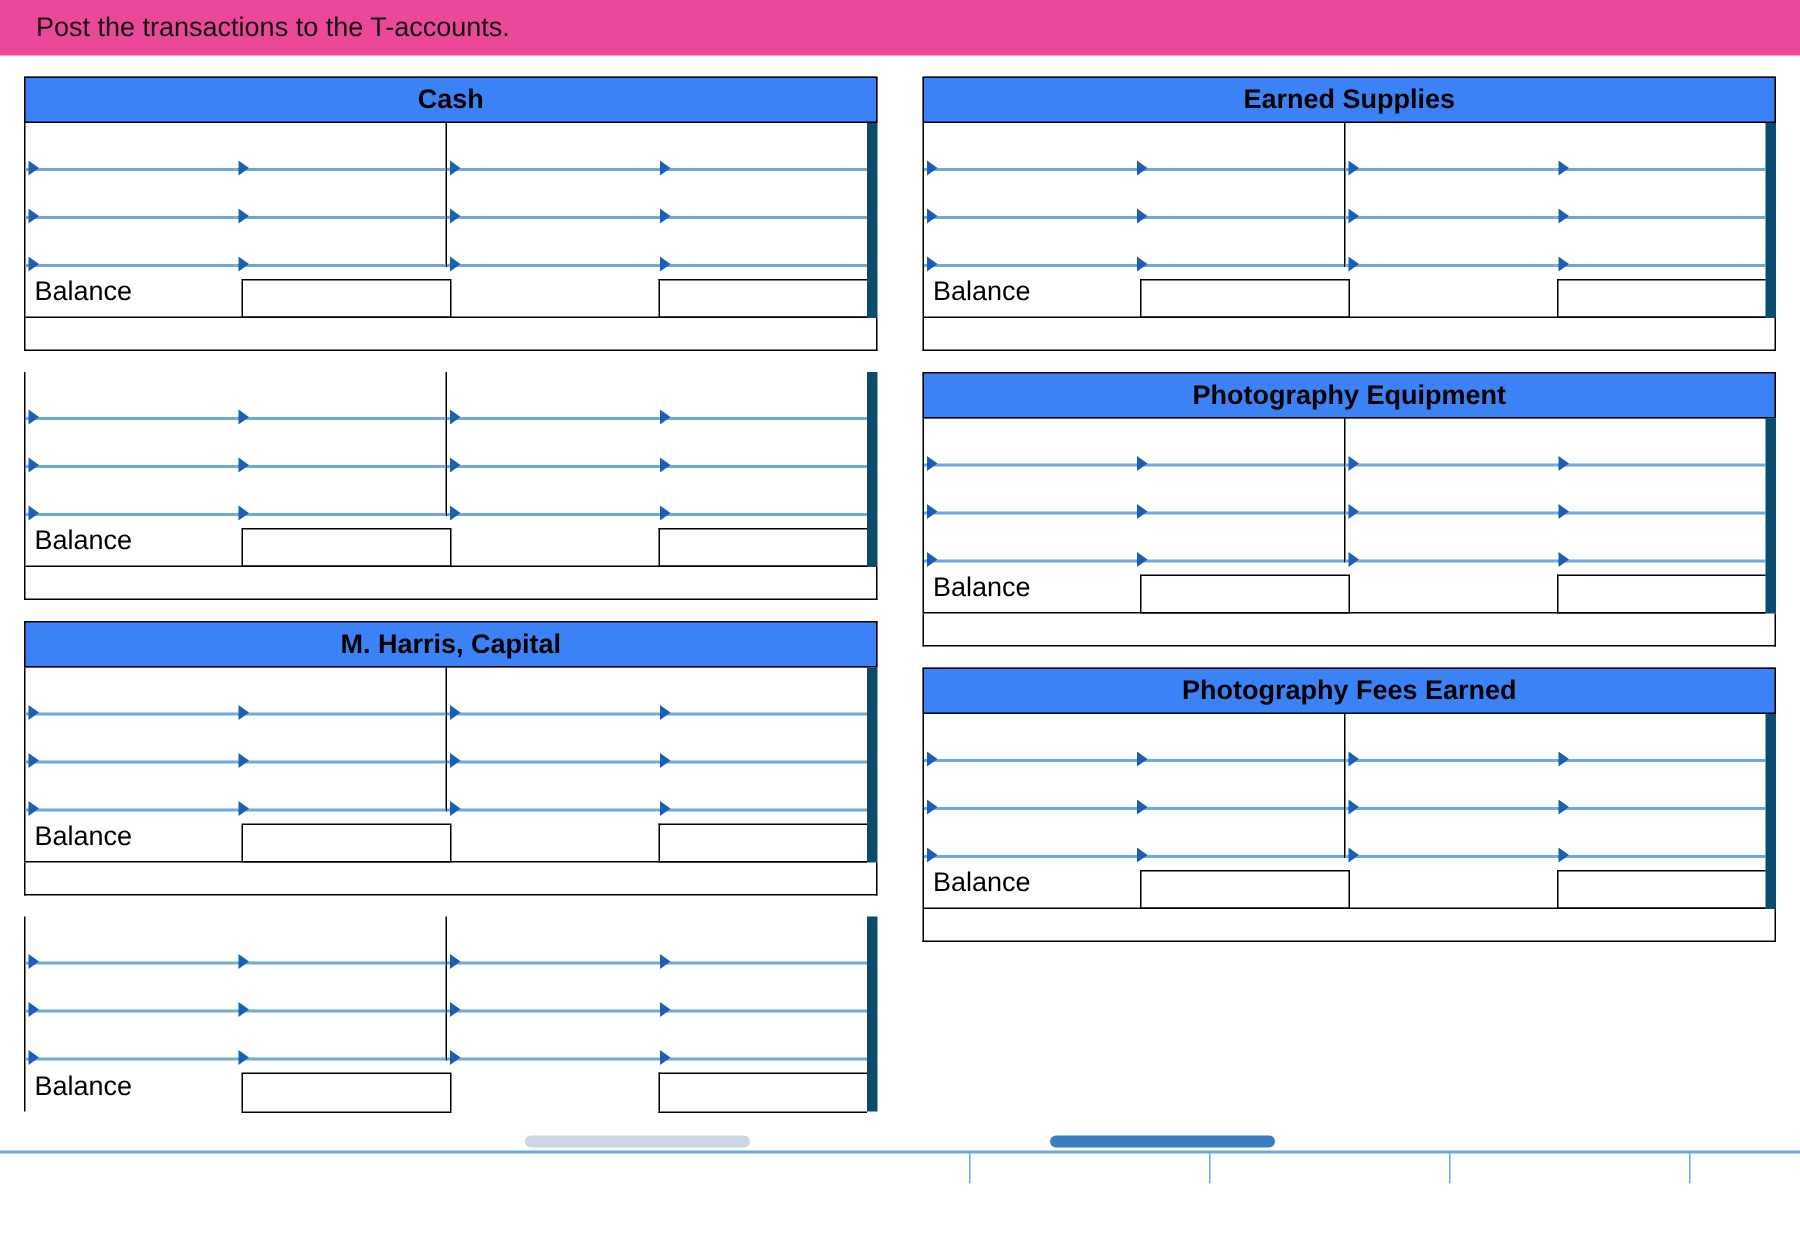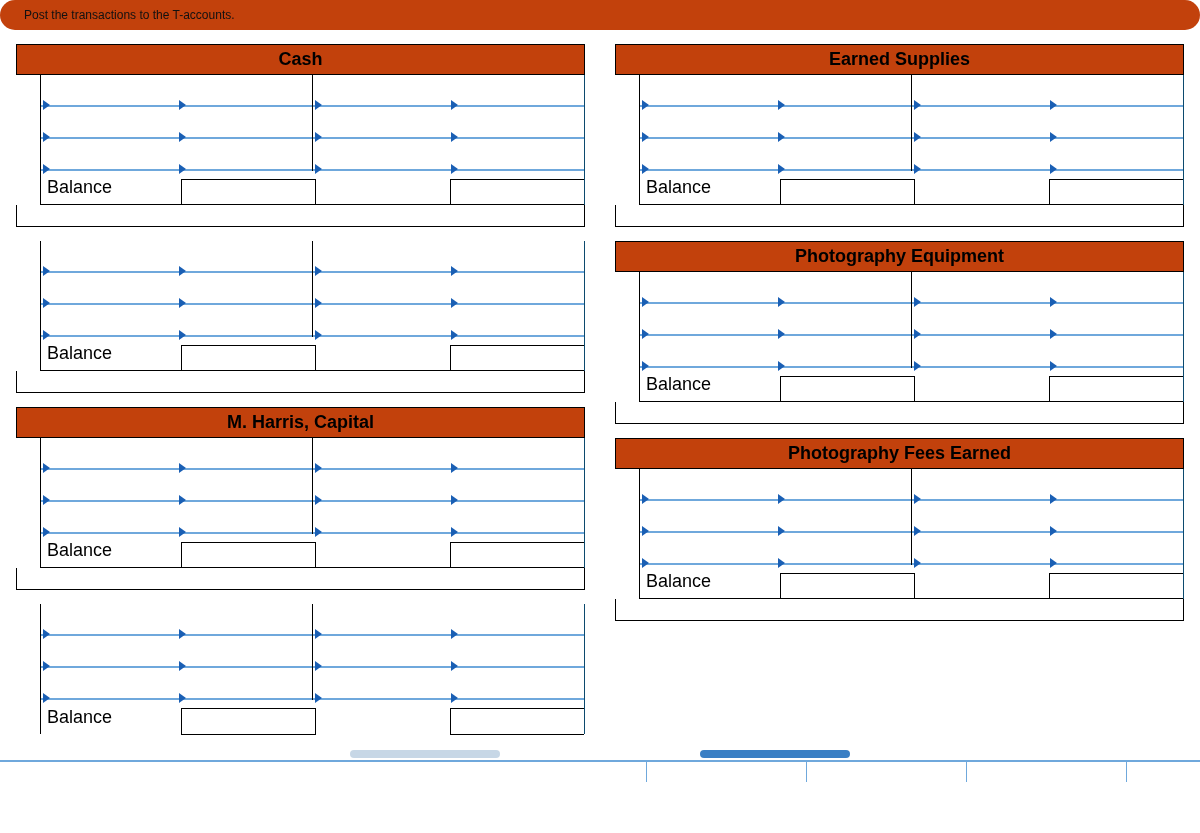--- a/index.html
+++ b/index.html
@@ -1,49 +1,47 @@
 <!DOCTYPE html>
 <html><head>
 <meta charset="utf-8">
 <style>
   * { box-sizing: border-box; margin: 0; padding: 0; }
   body { font-family: Arial, sans-serif; background: #fff; width: 1200px; }
 
   .instruction-bar {
-    background: #c2410c;
+    background: #ec4899;
     padding: 8px 24px;
-    font-size: 12px;
+    font-size: 18px;
     color: #111;
     margin-bottom: 14px;
-    border-radius: 17px;
   }
 
   .workspace {
     display: flex;
     gap: 30px;
     padding: 0 16px;
   }
   .column { flex: 1; }
 
   .t-account { margin-bottom: 14px; }
 
   .acct-header {
-    background: #c2410c;
+    background: #3b82f6;
     border: 1px solid #000;
     text-align: center;
     font-weight: bold;
     font-size: 18px;
     padding: 4px 0;
     color: #000;
   }
 
   .acct-body {
     border-left: 1px solid #000;
-    border-right: 1px solid #0c4a6e;
-    margin-left: 24px;
+    border-right: 7px solid #0c4a6e;
   }
 
   .row {
     display: flex;
     align-items: stretch;
     height: 32px;
   }
   .row + .row { }
 
   

